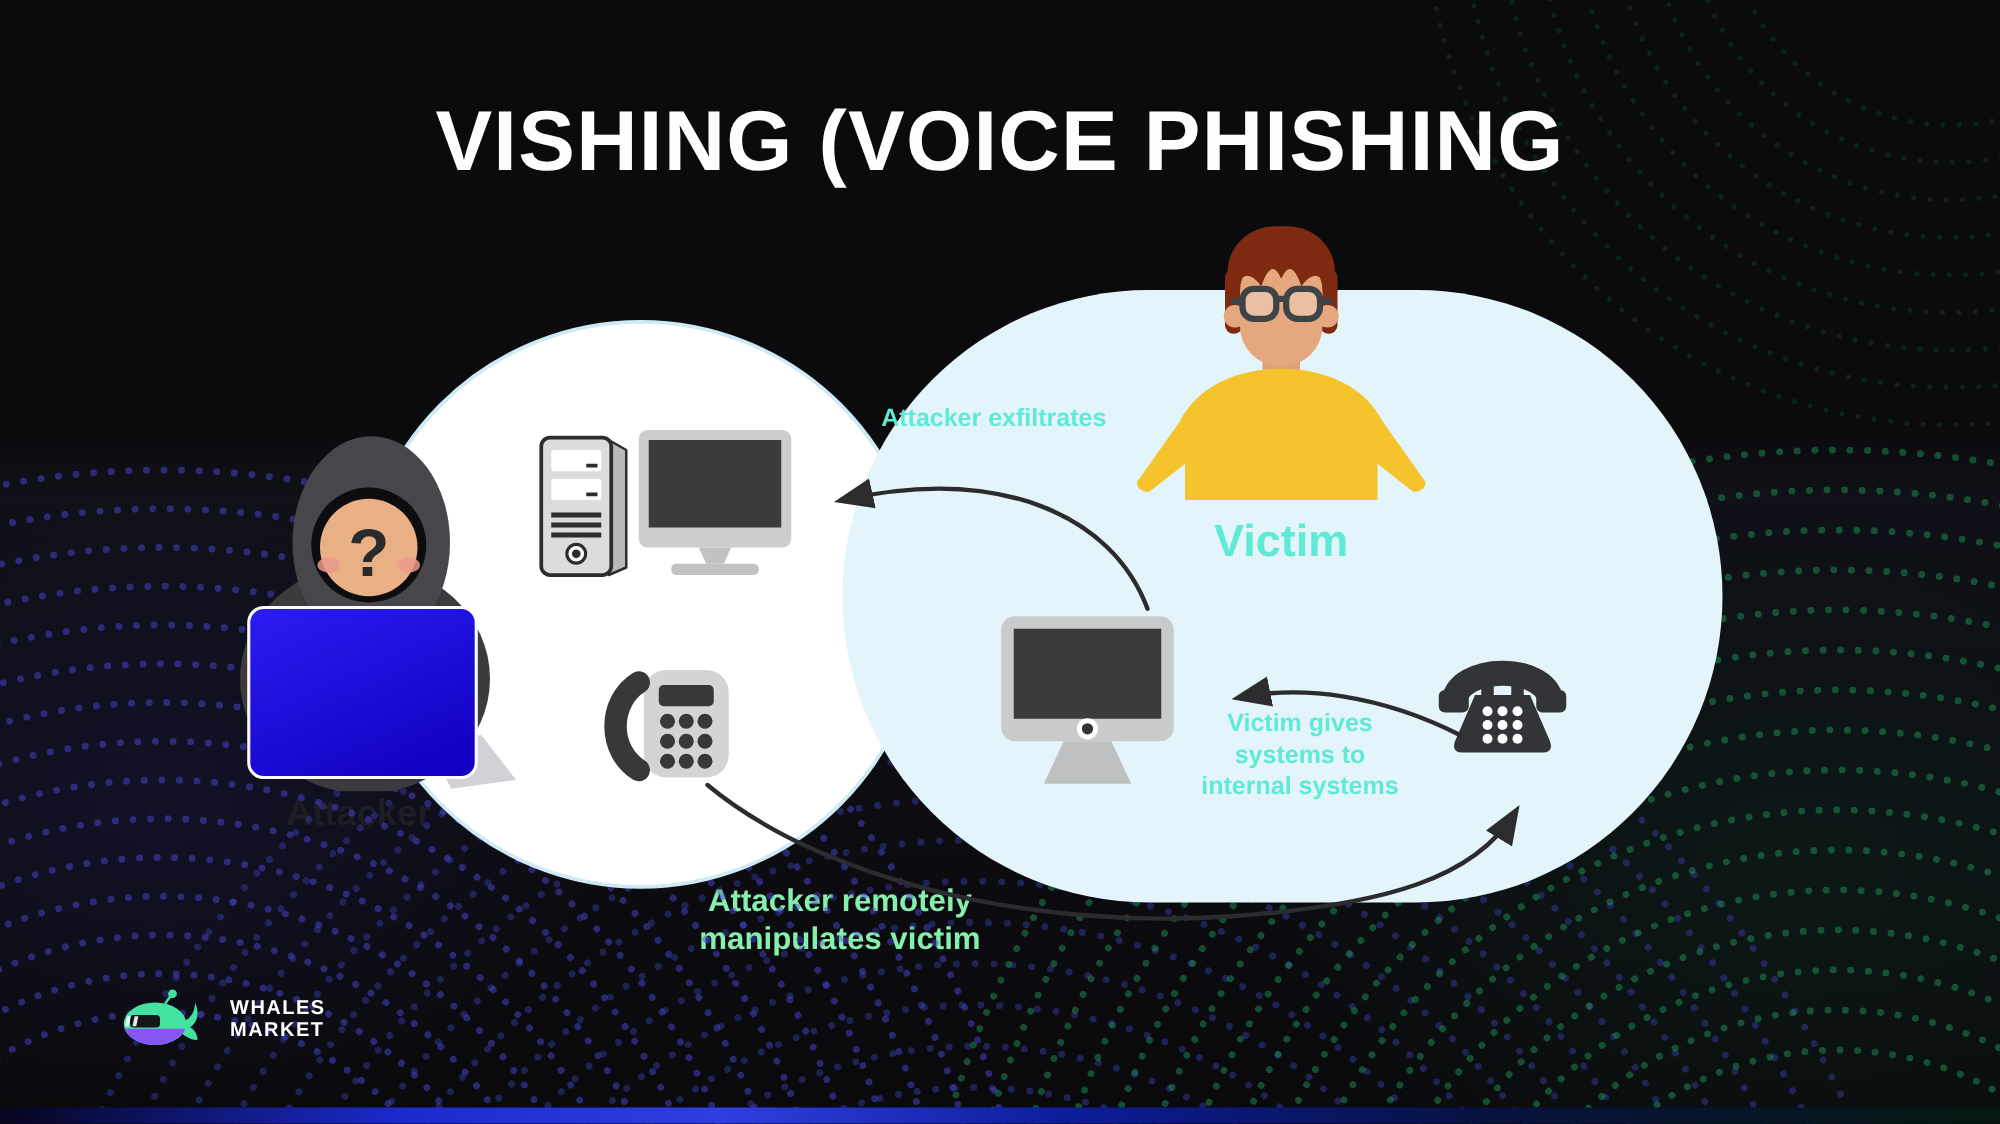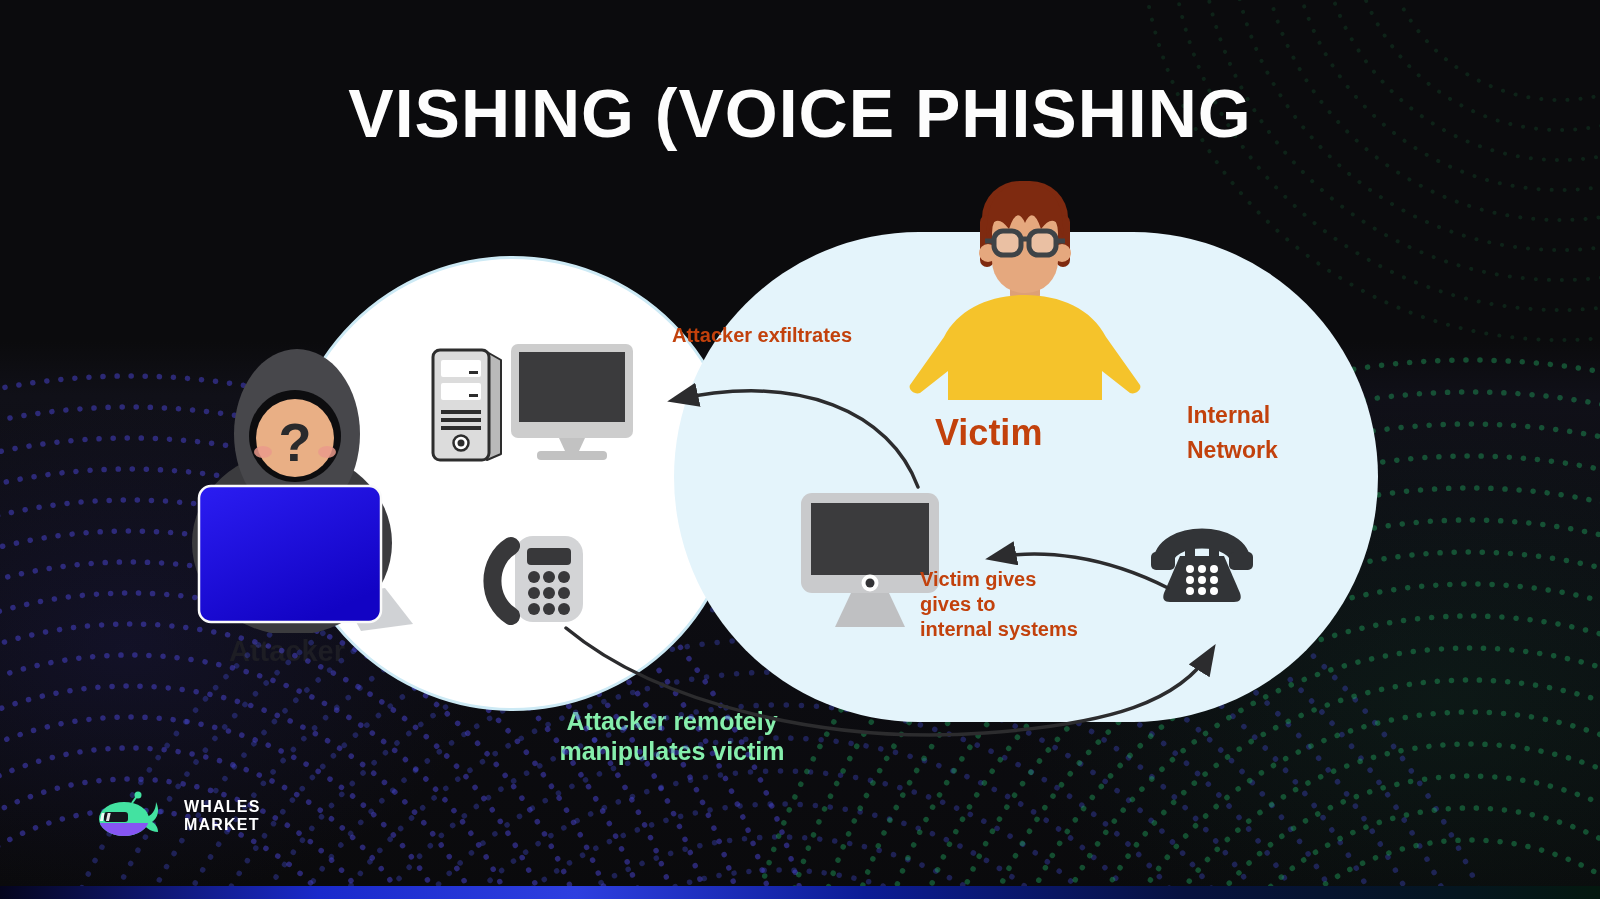--- a/index.html
+++ b/index.html
@@ -22,21 +22,21 @@
   
   .white-zone{left:285px;top:256px;width:455px;height:455px;border-radius:50%;
       background:#ffffff;border:3px solid #cdeaf5;box-sizing:border-box;z-index:3;}
   .internal-zone{left:674px;top:232px;width:704px;height:490px;border-radius:245px;
       background:#e4f4fb;z-index:4;}
   
   .title{left:0;top:74px;width:100%;text-align:center;z-index:6;color:#fdfdfd;
       font-size:68px;font-weight:700;letter-spacing:1px;}
   
   .z5{z-index:5;}
-  .lbl{font-weight:700;color:#c2410c;text-align:left;line-height:1.25;z-index:6;}
+  .lbl{font-weight:700;color:#5eead4;text-align:center;line-height:1.25;z-index:6;}
   .lbl-exfiltrate{left:672px;top:323px;width:246px;font-size:20px;}
   .lbl-victim{left:935px;top:410px;width:180px;font-size:36px;}
   .lbl-network{left:1187px;top:398px;width:180px;font-size:23px;line-height:1.5;}
   .lbl-access{left:920px;top:567px;width:240px;font-size:20px;}
   #arrows{left:0;top:0;z-index:7;pointer-events:none;}
   
   .logo{left:96px;top:788px;z-index:6;display:flex;align-items:center;gap:24px;}
   .logo-text{color:#ffffff;font-weight:700;font-size:16px;letter-spacing:1.2px;line-height:1.1;}
 </style>
 </head>
@@ -213,27 +213,23 @@
       <circle cx="42" cy="79" r="4"></circle>
         <circle cx="54" cy="79" r="4"></circle>
         <circle cx="66" cy="79" r="4"></circle>
     </g>
   </svg>
 
   <div class="abs lbl lbl-exfiltrate">
     <div>Attacker exfiltrates</div>
   </div>
   <div class="abs lbl lbl-victim">Victim</div>
-  <div class="abs lbl lbl-network">
-    <div>Internal</div>
-    <div>Network</div>
-  </div>
   <div class="abs lbl lbl-access">
     <div>Victim gives</div>
-    <div>gives to</div>
+    <div>systems to</div>
     <div>internal systems</div>
   </div>
 
   <svg id="arrows" class="abs" width="1600" height="899" viewBox="0 0 1600 899">
     <defs>
       <marker id="ah" markerWidth="10" markerHeight="8" refX="7" refY="3.5" orient="auto">
         <path d="M0,0 L9,3.5 L0,7 Z" fill="#2c2c2e"></path>
       </marker>
     </defs>
     <path d="M918,487 C890,412 800,372 674,400" fill="none" stroke="#2c2c2e" stroke-width="3.5" stroke-linecap="round" marker-end="url(#ah)"></path>

